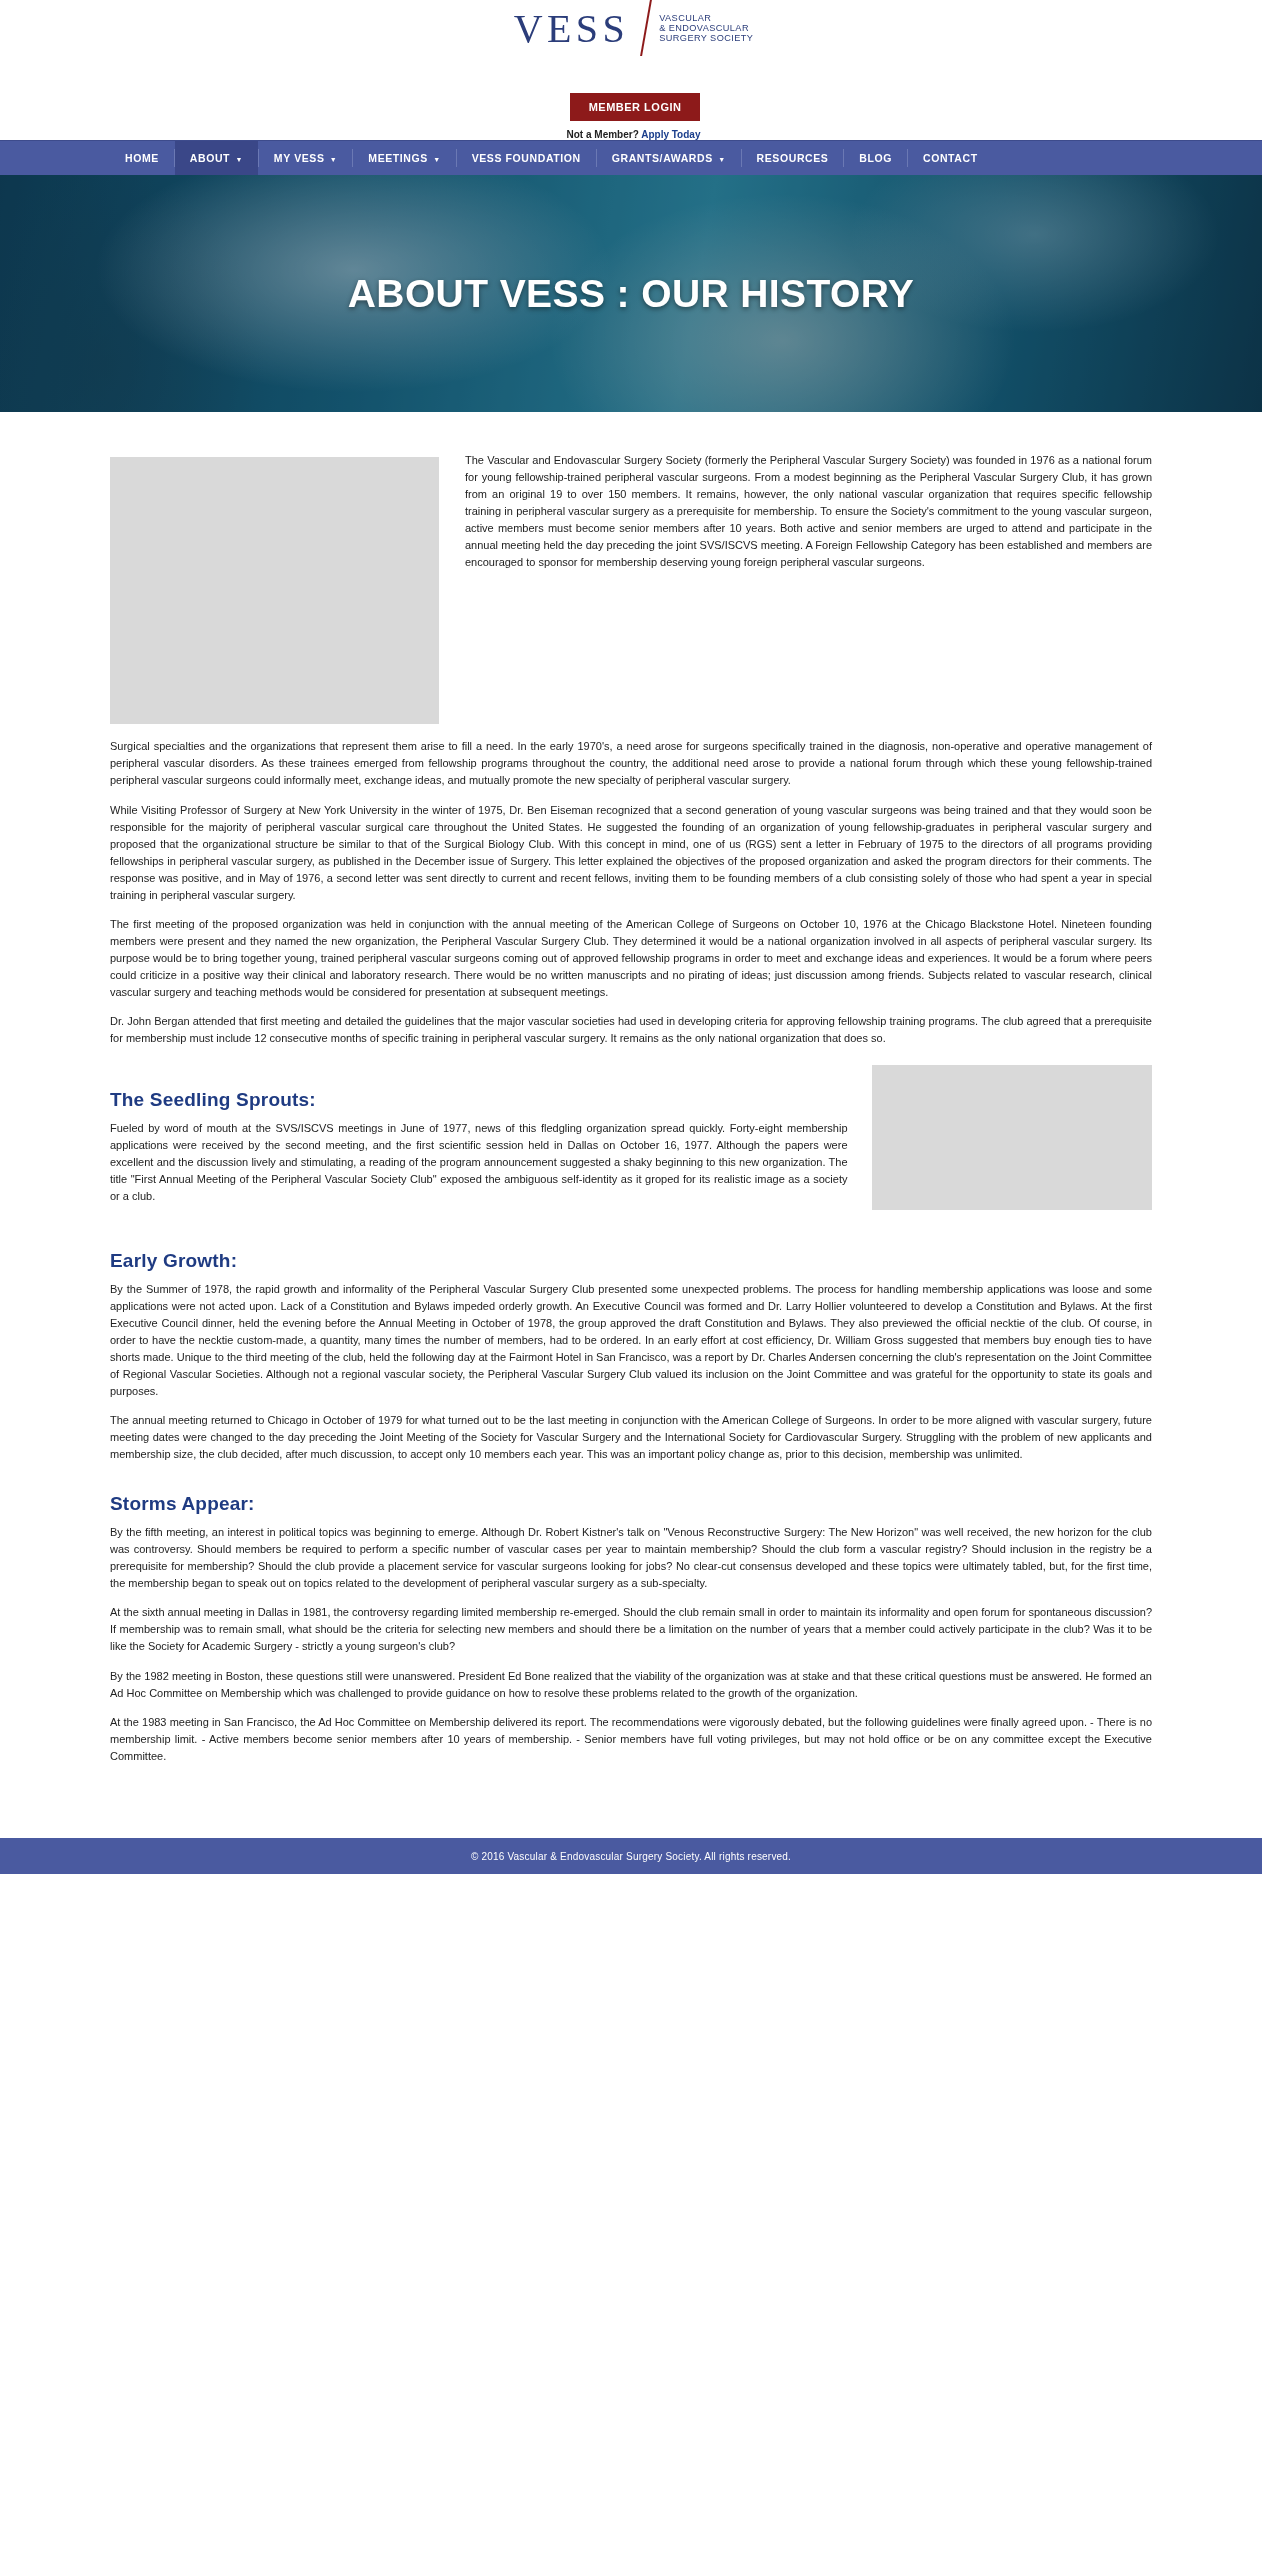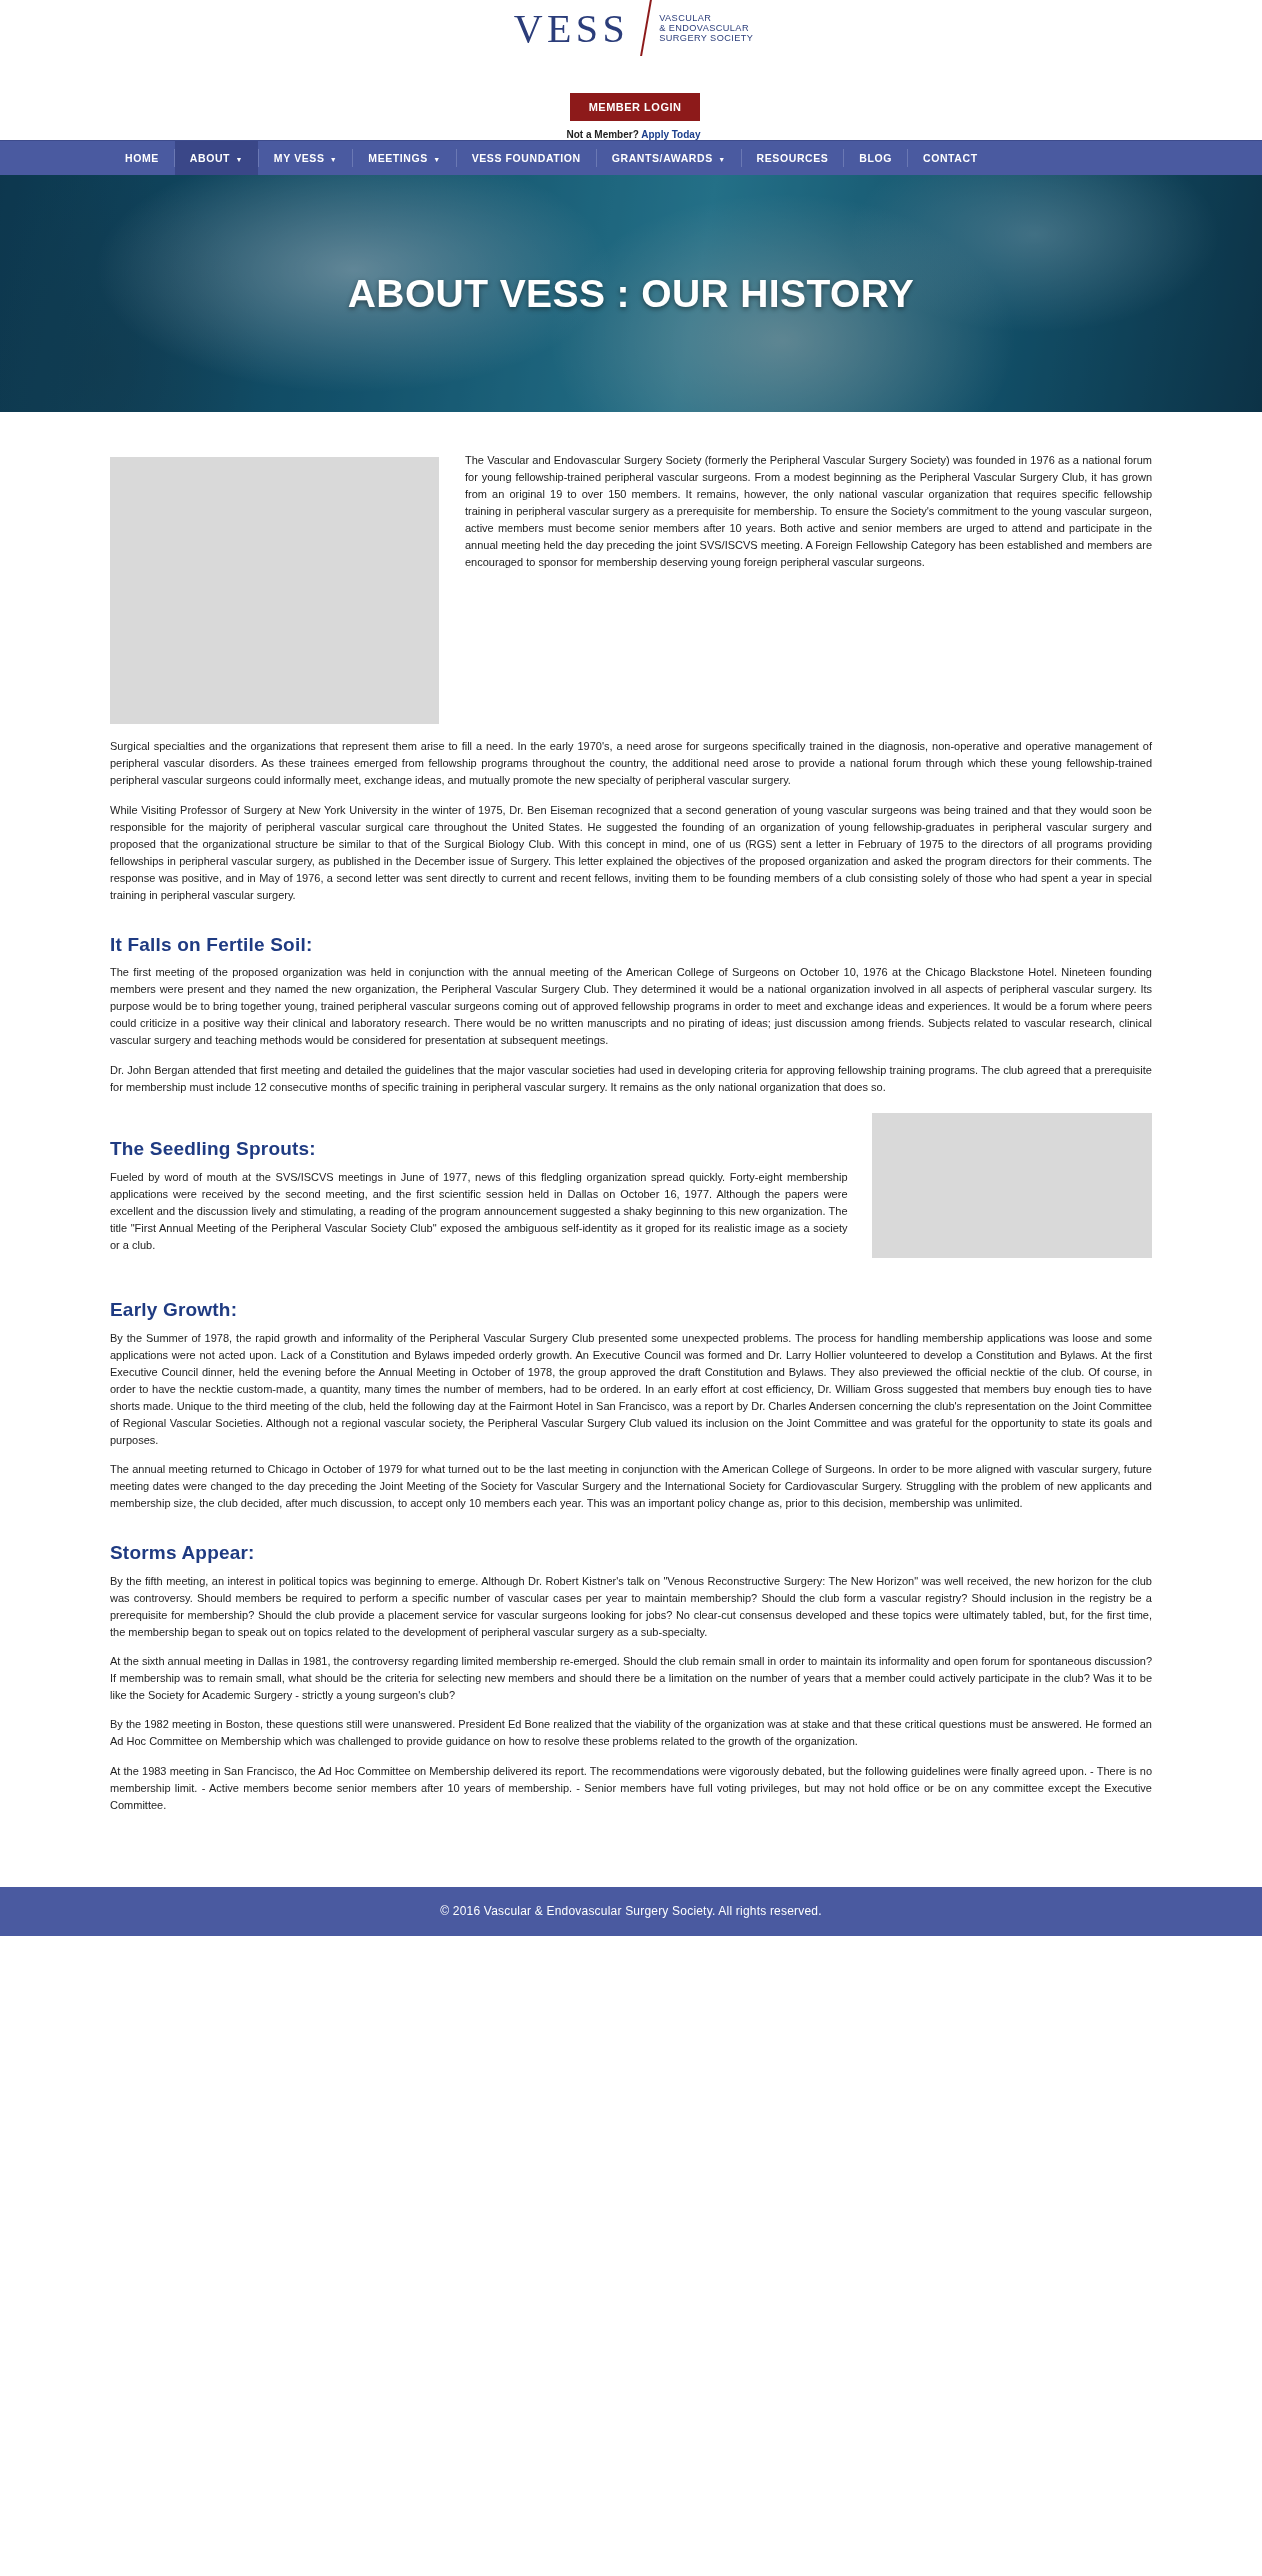--- a/index.html
+++ b/index.html
@@ -171,26 +171,26 @@
     float: right;
     width: 280px;
     height: 145px;
     background: #d9d9d9;
     margin: 5.3px 0 10.5px 24.5px;
   }
 
   
   .footer {
     background: #4a5aa0;
-    height: 49px;
+    height: 36px;
     display: flex;
     align-items: center;
     justify-content: center;
     color: #ffffff;
-    font-size: 12px;
+    font-size: 10px;
     letter-spacing: 0.2px;
   }
 </style>
 </head>
 <body>
 
 <div class="header">
   <div class="logo-wrap">
     <div class="logo-vess">VESS</div>
     <div class="logo-rule"></div>
@@ -257,21 +257,20 @@
     <div class="abstract-img"></div>
     <div class="abstract-text">
       <p class="body">The Vascular and Endovascular Surgery Society (formerly the Peripheral Vascular Surgery Society) was founded in 1976 as a national forum for young fellowship-trained peripheral vascular surgeons. From a modest beginning as the Peripheral Vascular Surgery Club, it has grown from an original 19 to over 150 members. It remains, however, the only national vascular organization that requires specific fellowship training in peripheral vascular surgery as a prerequisite for membership. To ensure the Society's commitment to the young vascular surgeon, active members must become senior members after 10 years. Both active and senior members are urged to attend and participate in the annual meeting held the day preceding the joint SVS/ISCVS meeting. A Foreign Fellowship Category has been established and members are encouraged to sponsor for membership deserving young foreign peripheral vascular surgeons.</p>
     </div>
   </div>
 
   <p class="body">Surgical specialties and the organizations that represent them arise to fill a need. In the early 1970's, a need arose for surgeons specifically trained in the diagnosis, non-operative and operative management of peripheral vascular disorders. As these trainees emerged from fellowship programs throughout the country, the additional need arose to provide a national forum through which these young fellowship-trained peripheral vascular surgeons could informally meet, exchange ideas, and mutually promote the new specialty of peripheral vascular surgery.</p>
 
   <p class="body">While Visiting Professor of Surgery at New York University in the winter of 1975, Dr. Ben Eiseman recognized that a second generation of young vascular surgeons was being trained and that they would soon be responsible for the majority of peripheral vascular surgical care throughout the United States. He suggested the founding of an organization of young fellowship-graduates in peripheral vascular surgery and proposed that the organizational structure be similar to that of the Surgical Biology Club. With this concept in mind, one of us (RGS) sent a letter in February of 1975 to the directors of all programs providing fellowships in peripheral vascular surgery, as published in the December issue of Surgery. This letter explained the objectives of the proposed organization and asked the program directors for their comments. The response was positive, and in May of 1976, a second letter was sent directly to current and recent fellows, inviting them to be founding members of a club consisting solely of those who had spent a year in special training in peripheral vascular surgery.</p>
 
-  <h2 class="section-title spaced">It Falls on Fertile Soil:</h2>
   <p class="body">The first meeting of the proposed organization was held in conjunction with the annual meeting of the American College of Surgeons on October 10, 1976 at the Chicago Blackstone Hotel. Nineteen founding members were present and they named the new organization, the Peripheral Vascular Surgery Club. They determined it would be a national organization involved in all aspects of peripheral vascular surgery. Its purpose would be to bring together young, trained peripheral vascular surgeons coming out of approved fellowship programs in order to meet and exchange ideas and experiences. It would be a forum where peers could criticize in a positive way their clinical and laboratory research. There would be no written manuscripts and no pirating of ideas; just discussion among friends. Subjects related to vascular research, clinical vascular surgery and teaching methods would be considered for presentation at subsequent meetings.</p>
   <p class="body">Dr. John Bergan attended that first meeting and detailed the guidelines that the major vascular societies had used in developing criteria for approving fellowship training programs. The club agreed that a prerequisite for membership must include 12 consecutive months of specific training in peripheral vascular surgery. It remains as the only national organization that does so.</p>
 
   <div class="float-row">
     <div class="float-img"></div>
     <h2 class="section-title spaced">The Seedling Sprouts:</h2>
     <p class="body">Fueled by word of mouth at the SVS/ISCVS meetings in June of 1977, news of this fledgling organization spread quickly. Forty-eight membership applications were received by the second meeting, and the first scientific session held in Dallas on October 16, 1977. Although the papers were excellent and the discussion lively and stimulating, a reading of the program announcement suggested a shaky beginning to this new organization. The title "First Annual Meeting of the Peripheral Vascular Society Club" exposed the ambiguous self-identity as it groped for its realistic image as a society or a club.</p>
   </div>
 
   <h2 class="section-title spaced">Early Growth:</h2>

